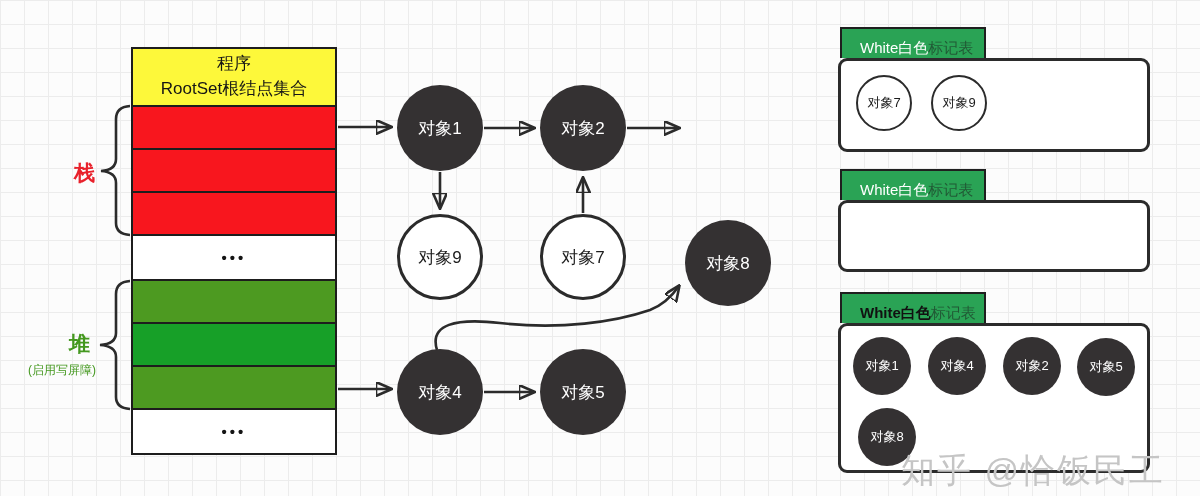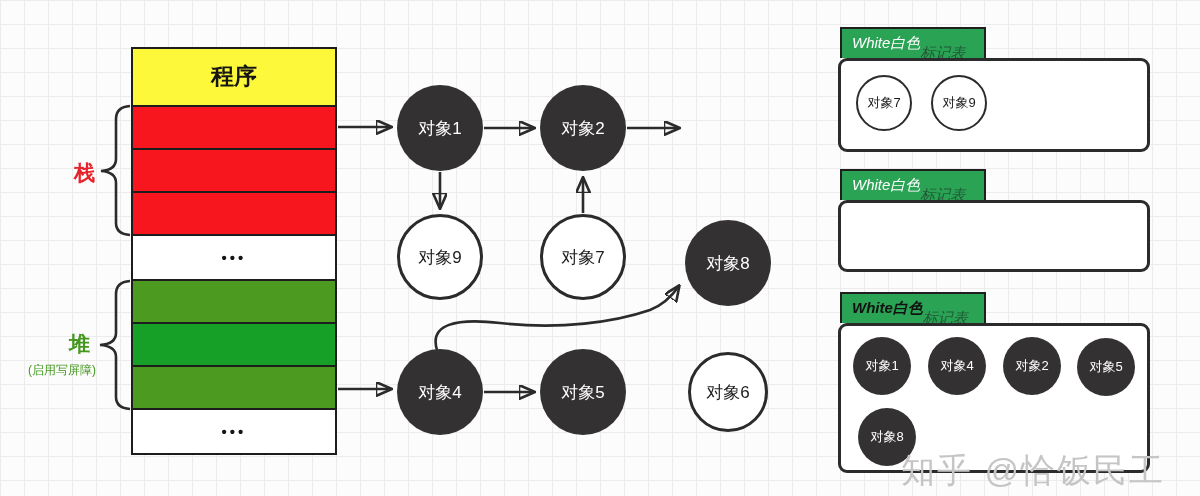--- a/index.html
+++ b/index.html
@@ -14,40 +14,40 @@
     position:relative;width:1200px;height:496px;background-color:var(--paper);
     background-image:linear-gradient(var(--grid-line) 1px,transparent 1px),
                      linear-gradient(90deg,var(--grid-line) 1px,transparent 1px);
     background-size:24px 24px;
   }
   .overlay{position:absolute;left:0;top:0;z-index:1;}
   .overlay path{fill:none;stroke:var(--ink);stroke-width:2.6px;}
 
   
   .roottable{position:absolute;left:131px;top:47px;width:206px;height:408px;border:2px solid #1d1d1d;background:#fff;z-index:2;}
-  .roottable .thead{height:56px;background:var(--yellow-head);display:flex;flex-direction:column;justify-content:center;align-items:center;font-weight:bold;font-size:23px;color:#151515;line-height:1.45;}
+  .roottable .thead{height:56px;background:var(--yellow-head);display:flex;flex-direction:column;justify-content:center;align-items:center;font-weight:normal;font-size:17px;color:#151515;line-height:1.45;}
   .roottable .row{border-top:2px solid #1d1d1d;}
   .row.red{height:43px;background:var(--red-row);}
   .row.olive{height:43px;background:var(--olive);}
   .row.bright{height:43px;background:var(--bright-green);}
   .row.dots{height:45px;background:#fff;color:#141414;display:flex;align-items:center;justify-content:center;font-size:15px;font-weight:bold;letter-spacing:3px;}
 
   .lbl{position:absolute;z-index:2;font-weight:bold;}
   .lbl.stack{left:74px;top:159px;font-size:21px;color:var(--stack-red);}
   .lbl.heap{left:69px;top:330px;font-size:21px;color:var(--heap-green);}
   .lbl.heapnote{left:10px;top:362px;width:104px;text-align:center;font-size:12px;font-weight:normal;color:var(--heap-green);}
 
   
   .gnode{position:absolute;z-index:3;border-radius:50%;display:flex;align-items:center;justify-content:center;font-size:17px;}
   .gnode.black{background:var(--node-black);color:#fff;}
   .gnode.white{background:#fff;color:#1c1c1c;border:3px solid var(--ink);}
 
   
   .panel{position:absolute;left:838px;width:312px;z-index:2;}
-  .panel .tab{position:absolute;left:2px;top:0;height:31px;width:146px;background:var(--tab-green);border:2px solid #1f1f1f;border-bottom:none;display:flex;align-items:center;padding-left:10px;font-size:15px;white-space:nowrap;font-style:italic;}
+  .panel .tab{position:absolute;left:2px;top:0;height:31px;width:146px;background:var(--tab-green);border:2px solid #1f1f1f;border-bottom:none;display:flex;align-items:flex-end;padding-left:18px;font-size:15px;white-space:nowrap;}
   .tab .main{font-weight:bold;}
   .tab .main.light{color:#ffffff;font-weight:normal;}
   .tab .main.dark{color:#111111;}
   .tab .suffix{color:rgba(25,25,25,0.55);margin-top:20px;}
   .panel .pbody{position:absolute;left:0;top:31px;width:312px;background:#fff;border:3px solid var(--ink);border-radius:9px;}
   .pnode{position:absolute;z-index:3;border-radius:50%;display:flex;align-items:center;justify-content:center;font-size:13px;}
   .pnode.white{width:56px;height:56px;background:#fff;color:#1c1c1c;border:2.5px solid var(--ink);}
   .pnode.black{width:58px;height:58px;background:var(--node-black);color:#fff;}
 
   .watermark{position:absolute;left:901px;top:424px;z-index:2;font-size:34px;font-weight:normal;letter-spacing:2px;color:var(--watermark);white-space:nowrap;margin-top:24px;}
@@ -71,20 +71,21 @@
     <path marker-end="url(#ah)" d="M627 128 L679 128"></path>
     <path marker-end="url(#ah)" d="M440 172 L440 208"></path>
     <path marker-end="url(#ah)" d="M583 213 L583 178"></path>
     <path marker-end="url(#ah)" d="M484 392 L534 392"></path>
     <path marker-end="url(#ah)" d="M437 350 C429 324 456 318 500 323 C560 330 615 322 650 310 C663 305 672 296 679 286"></path>
   </svg>
 
   <div class="roottable">
     <div class="thead">
       <div>程序</div>
+      <div>RootSet根结点集合</div>
     </div>
     <div class="row red"></div>
     <div class="row red"></div>
     <div class="row red"></div>
     <div class="row dots">•••</div>
     <div class="row olive"></div>
     <div class="row bright"></div>
     <div class="row olive"></div>
     <div class="row dots">•••</div>
   </div>
@@ -93,21 +94,20 @@
   <div class="lbl heap">堆</div>
   <div class="lbl heapnote">(启用写屏障)</div>
 
   <div class="gnode black" style="left:397px;top:85px;width:86px;height:86px">对象1</div>
   <div class="gnode black" style="left:540px;top:85px;width:86px;height:86px">对象2</div>
   <div class="gnode white" style="left:397px;top:214px;width:86px;height:86px">对象9</div>
   <div class="gnode white" style="left:540px;top:214px;width:86px;height:86px">对象7</div>
   <div class="gnode black" style="left:685px;top:220px;width:86px;height:86px">对象8</div>
   <div class="gnode black" style="left:397px;top:349px;width:86px;height:86px">对象4</div>
   <div class="gnode black" style="left:540px;top:349px;width:86px;height:86px">对象5</div>
-  <div class="gnode white" style="left:688px;top:352px;width:80px;height:80px">对象6</div>
 
   <div class="panel" style="top:27px">
     <div class="tab">
       <span class="main light">White白色</span>
         <span class="suffix">标记表</span>
     </div>
     <div class="pbody" style="height:94px">
       <div class="pnode white" style="left:15px;top:14px">对象7</div>
       <div class="pnode white" style="left:90px;top:14px">对象9</div>
     </div>

